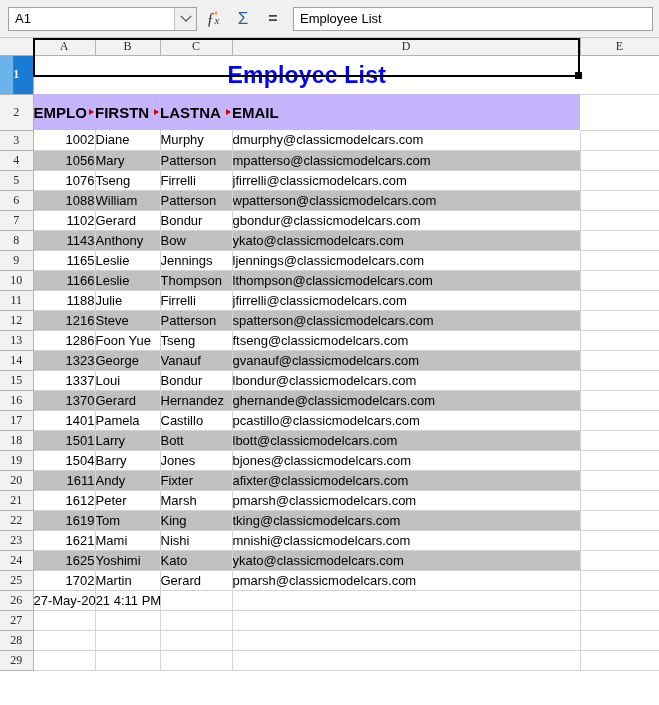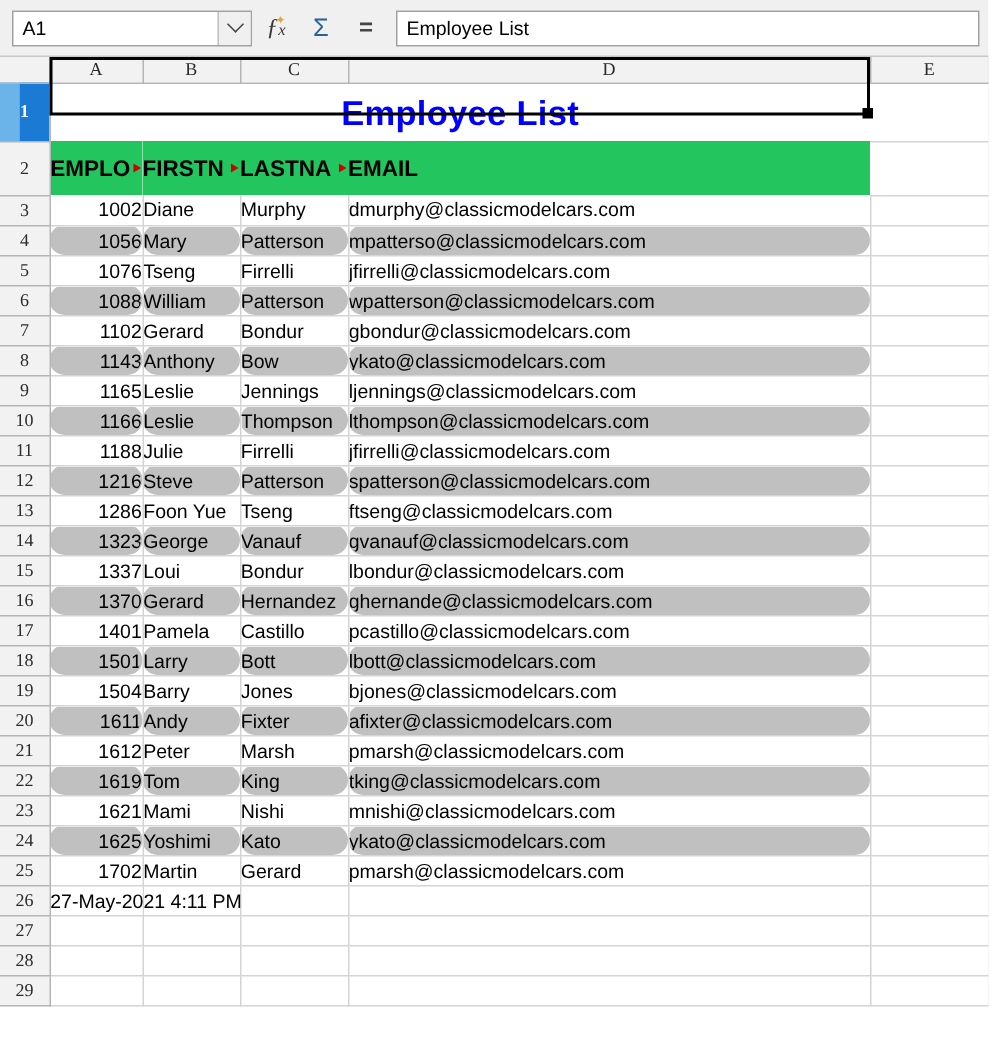--- a/index.html
+++ b/index.html
@@ -14,21 +14,21 @@
   
   #formula-bar {
     height: 38px;
     background: #f0f0f0;
     display: flex;
     align-items: center;
     padding: 0 4px;
     border-bottom: 1px solid #c8c8c8;
   }
   #name-box {
-    width: 160px; height: 24px;
+    width: 189px; height: 24px;
     background: #ffffff;
     border: 1px solid #a0a0a0;
     display: flex; align-items: center;
     margin-left: 4px;
   }
   #name-box-value {
     flex: 1;
     padding-left: 6px;
     font-size: 13px;
     color: #000;
@@ -126,40 +126,40 @@
     font-size: 13px;
     color: #000;
     padding: 0 3px;
     white-space: nowrap;
     overflow: hidden;
     vertical-align: middle;
     line-height: 19px;
   }
   td.num { text-align: right; }
   td.txt { text-align: left; }
-  td.band { background: #c0c0c0; border-radius: 10px; }
+  td.band { background: #c0c0c0; }
   td.plain { background: #ffffff; }
 
   
   td.title-cell {
     background: #ffffff;
     color: #0000ff;
     font-weight: bold;
     font-size: 23px;
     text-align: center;
     height: 38px;
     line-height: 38px;
     border-right: none;
     border-bottom: none;
     letter-spacing: 0.2px;
   }
 
   
   td.hdr-cell {
-    background: #22c55e;
+    background: #c4b5fd;
     color: #000000;
     font-weight: bold;
     font-size: 15px;
     height: 36px;
     line-height: 19px;
     border-right: none;
     border-bottom: none;
     padding: 0 2px;
     position: relative;
     white-space: nowrap;

